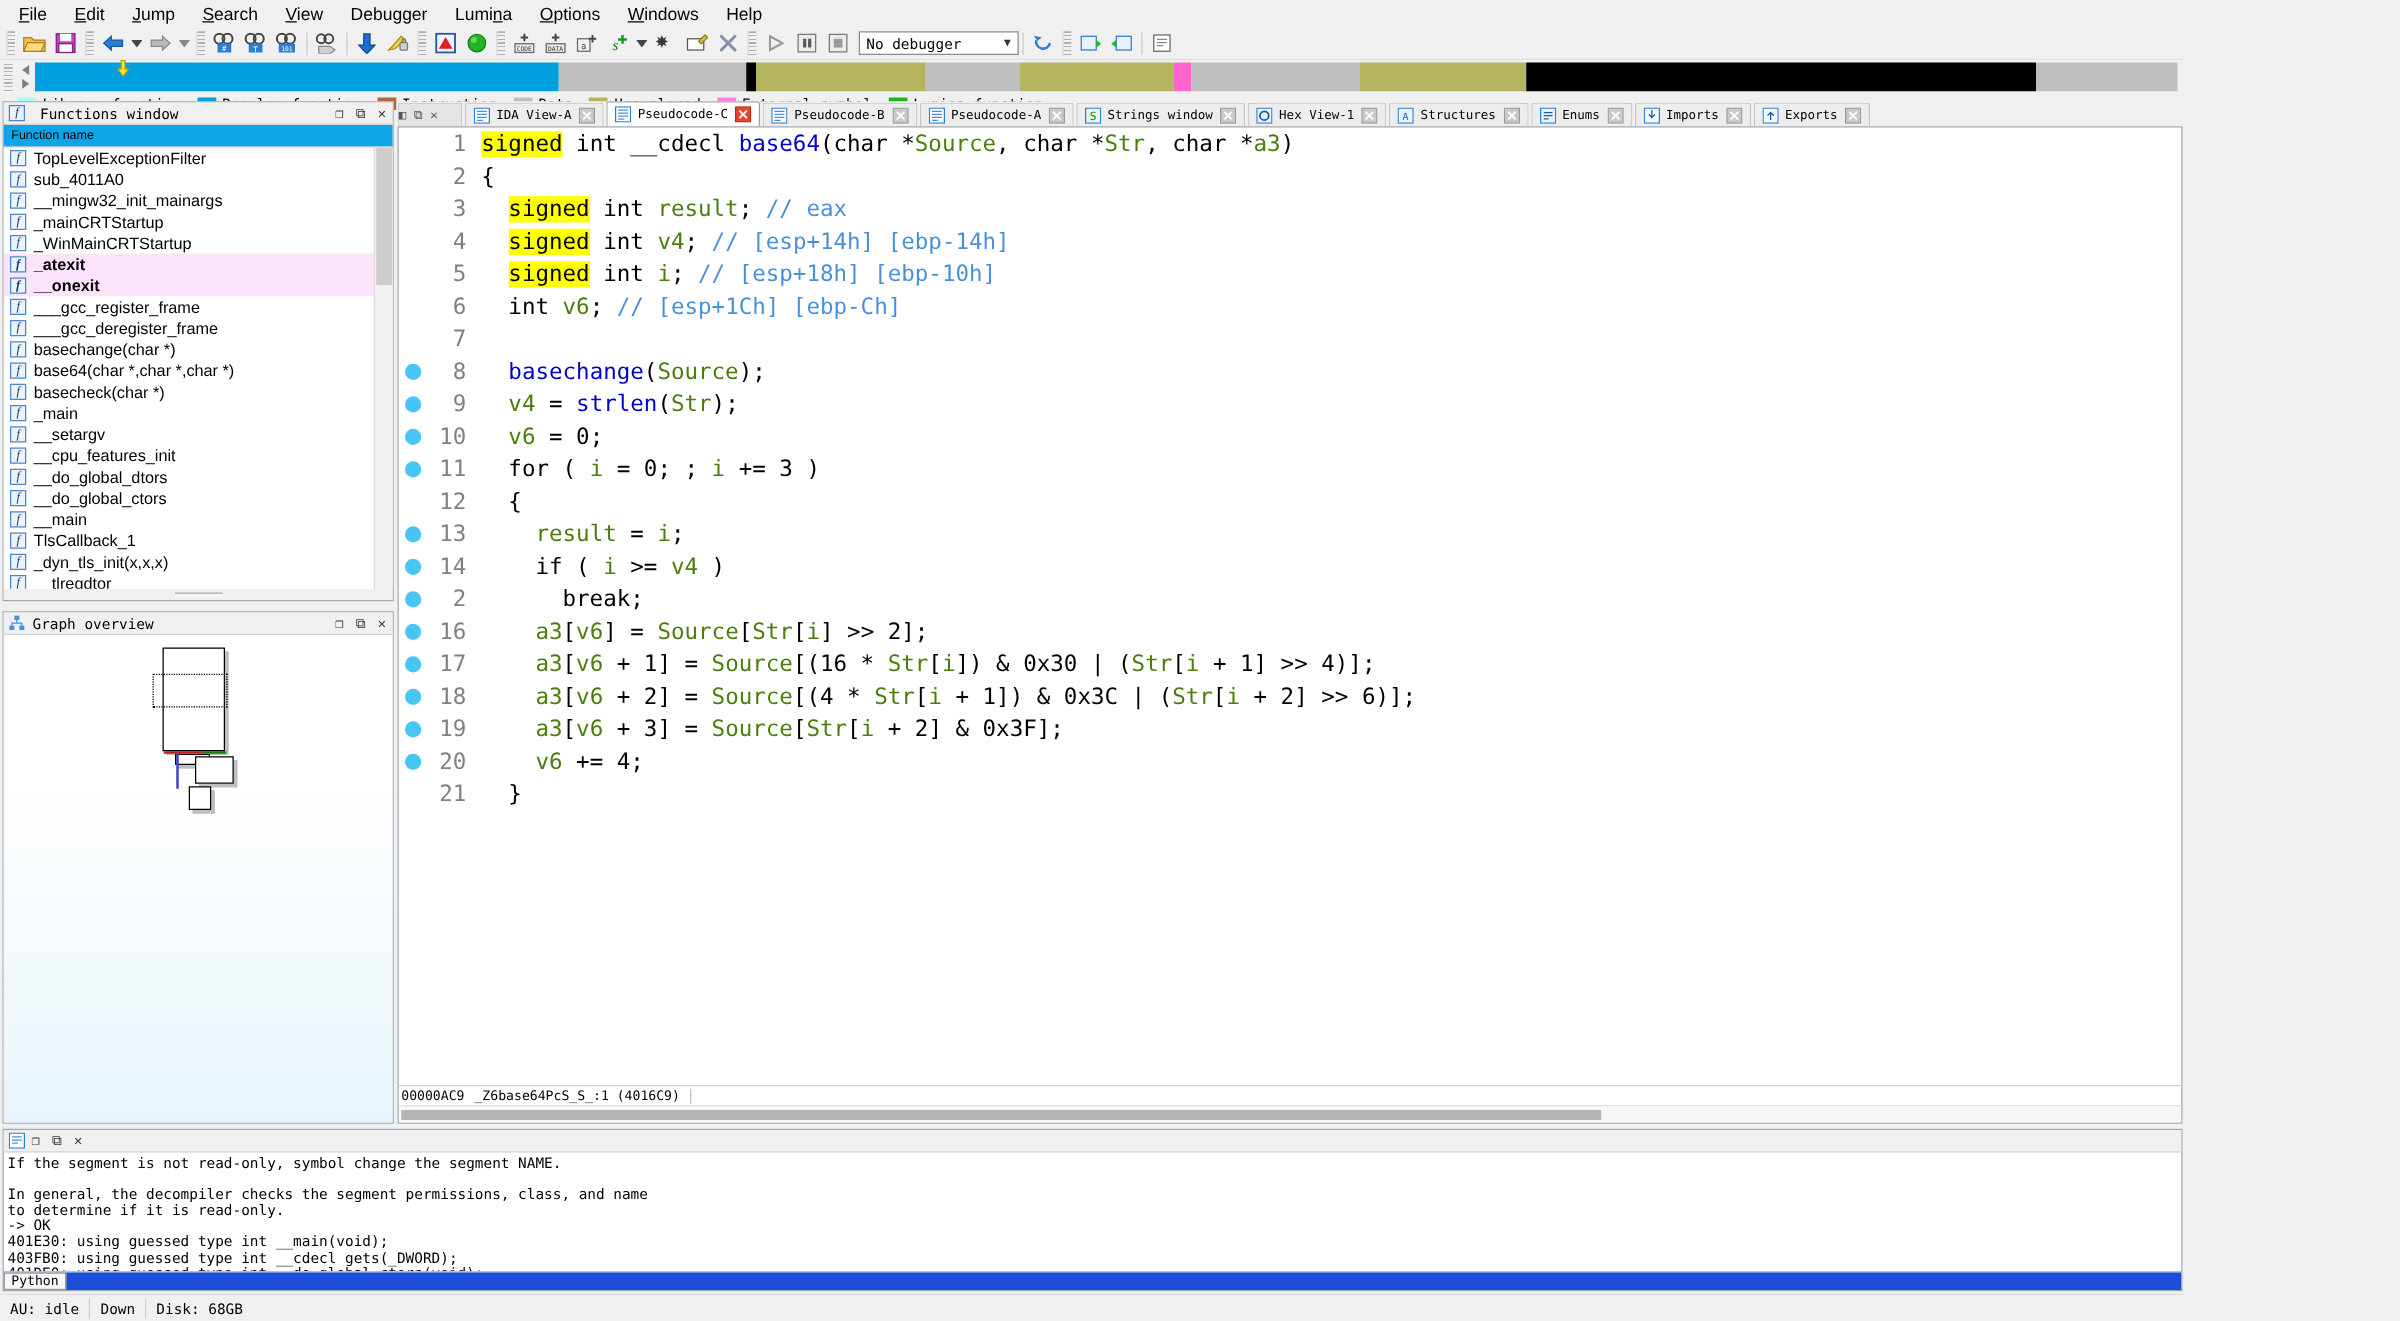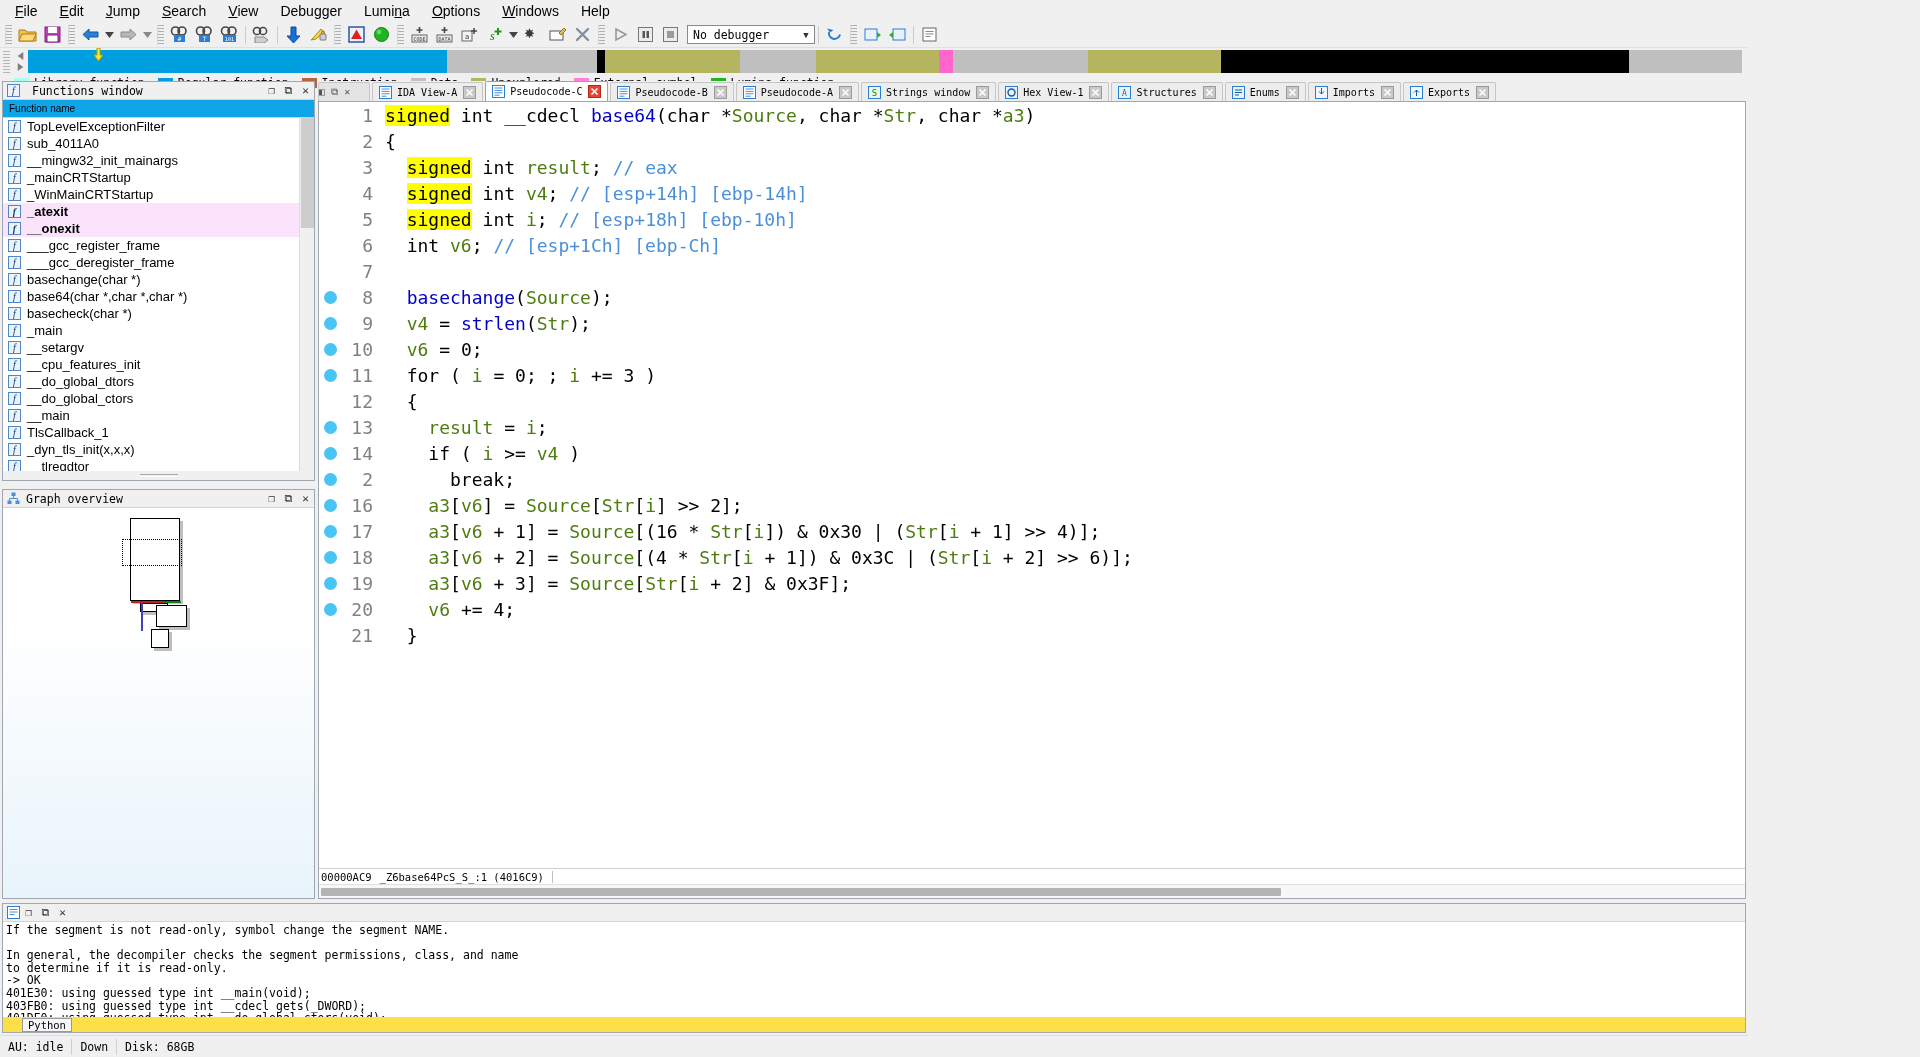--- a/index.html
+++ b/index.html
@@ -148,21 +148,21 @@
   .pstatus .sep { width:1px; height:12px; background:#c0c0c0; margin:0 8px; }
   .hscroll { height:14px; background:#f7f7f7; border-top:1px solid #e0e0e0; position:relative; }
   .hthumb { position:absolute; left:2px; top:3px; height:8px; width:960px; background:#b4b4b4; border-radius:1px;}
 
   
   .outwin { position:absolute; left:2px; right:2px; bottom:24px; height:130px;
     border:1px solid #9fa8b0; background:#fff; display:flex; flex-direction:column; }
   .outbody { flex:1; overflow:hidden; padding:2px 0 0 3px;
     font-family:"DejaVu Sans Mono", monospace; font-size:11.5px; line-height:12.6px; color:#000; }
   .outbody div { white-space:pre; }
-  .pyrow { height:15px; border-top:1px solid #d8d8d8; display:flex; align-items:center; background:#fde047;padding-left:19px; }
+  .pyrow { height:15px; border-top:1px solid #d8d8d8; display:flex; align-items:center; background:#1d4ed8; }
   .pybox { height:14px; min-width:44px; border:1px solid #9a9a9a; background:#f7f7f7;
     display:flex; align-items:center; padding:0 5px;
     font-family:"DejaVu Sans Mono", monospace; font-size:10.5px; }
 
   
   .statusbar { position:absolute; left:0; right:0; bottom:0; height:22px; background:#f0f0f0;
     display:flex; align-items:center; font-family:"DejaVu Sans Mono", monospace; font-size:11.5px;
     border-top:1px solid #ddd; }
   .statusbar .cell { padding:0 8px; height:22px; display:flex; align-items:center; }
   .statusbar .vsep { width:1px; height:16px; background:#cfcfcf; }

